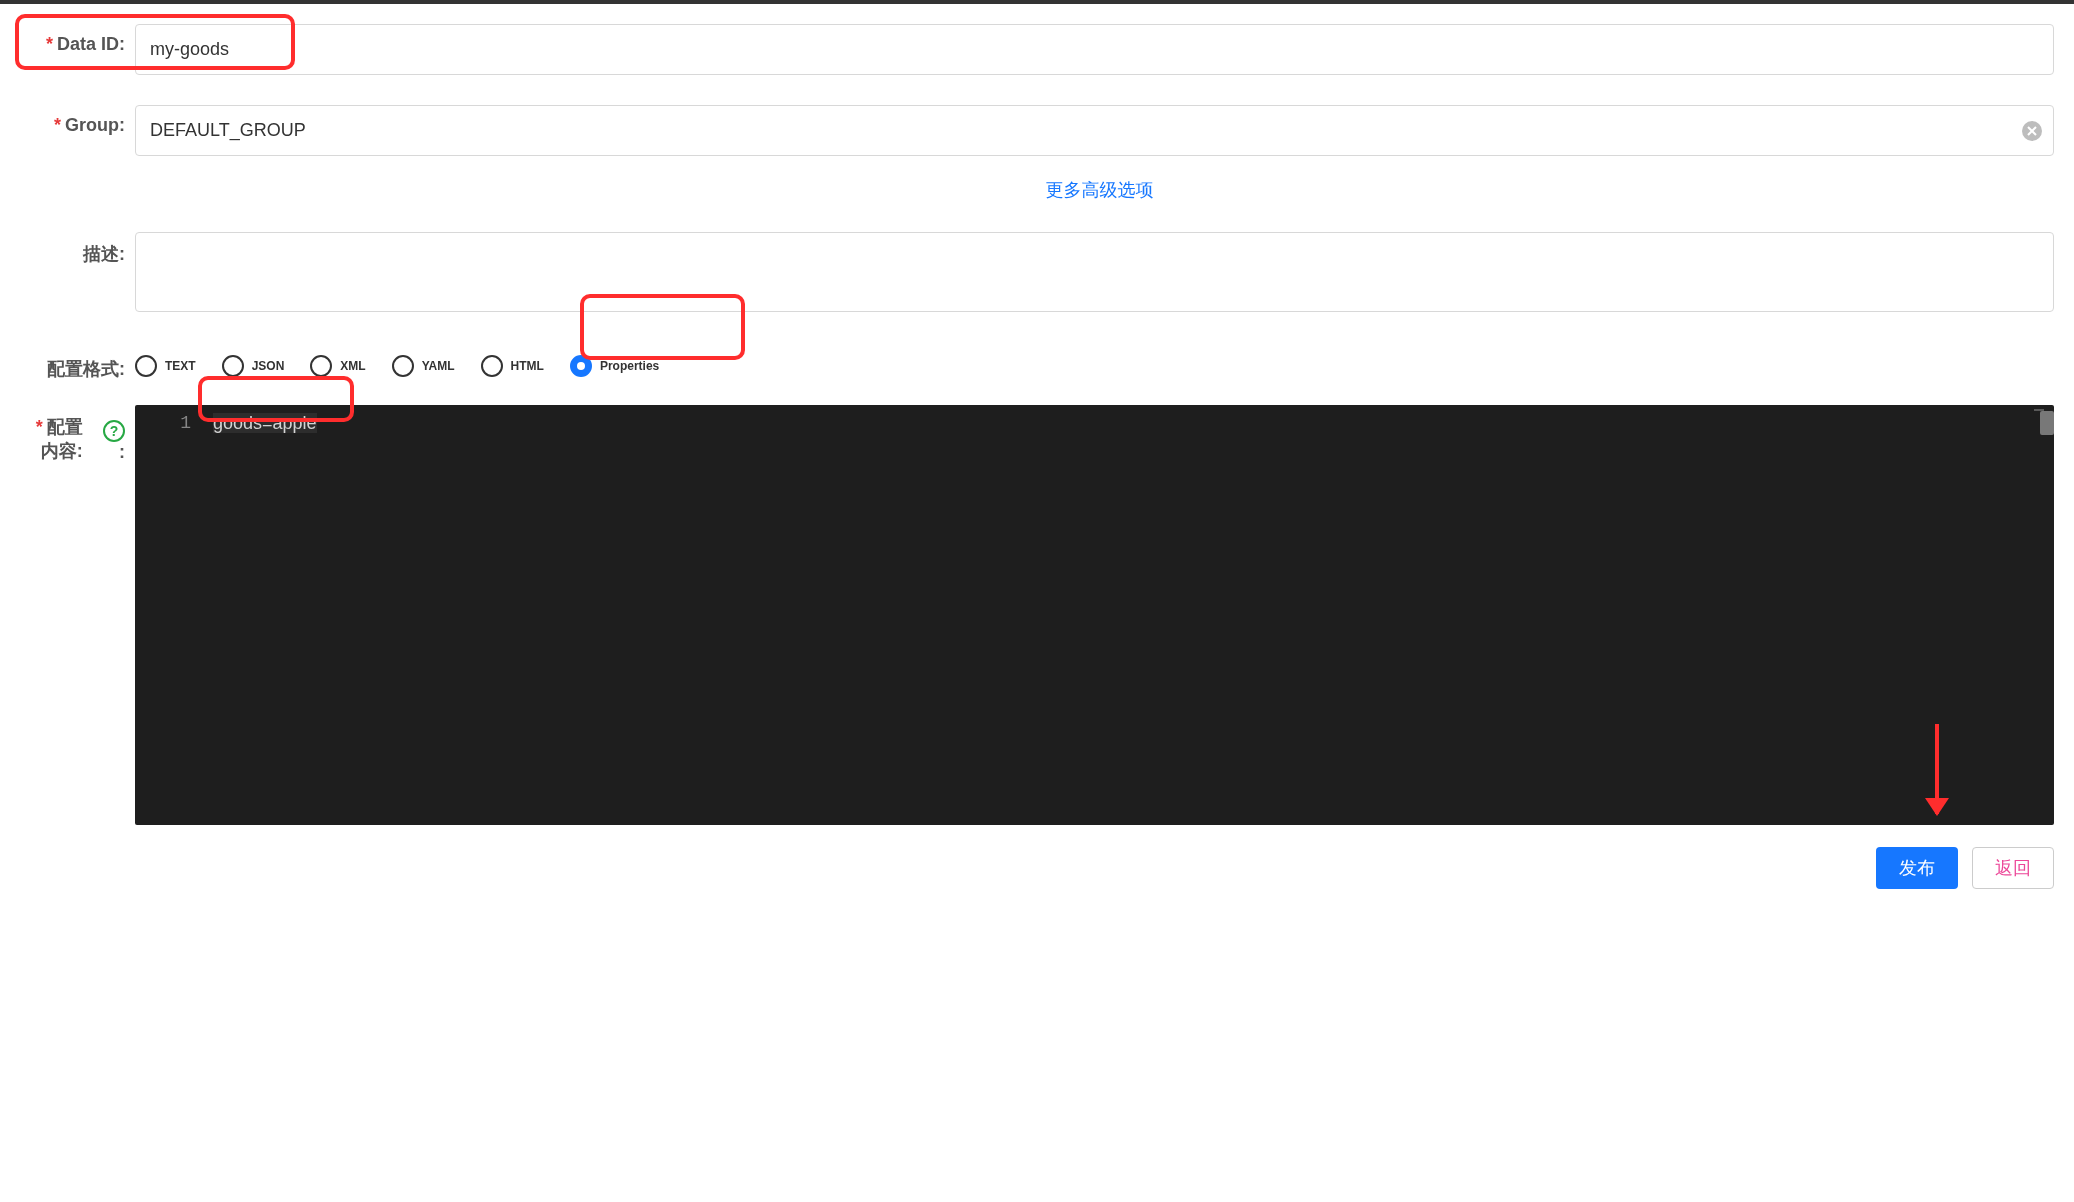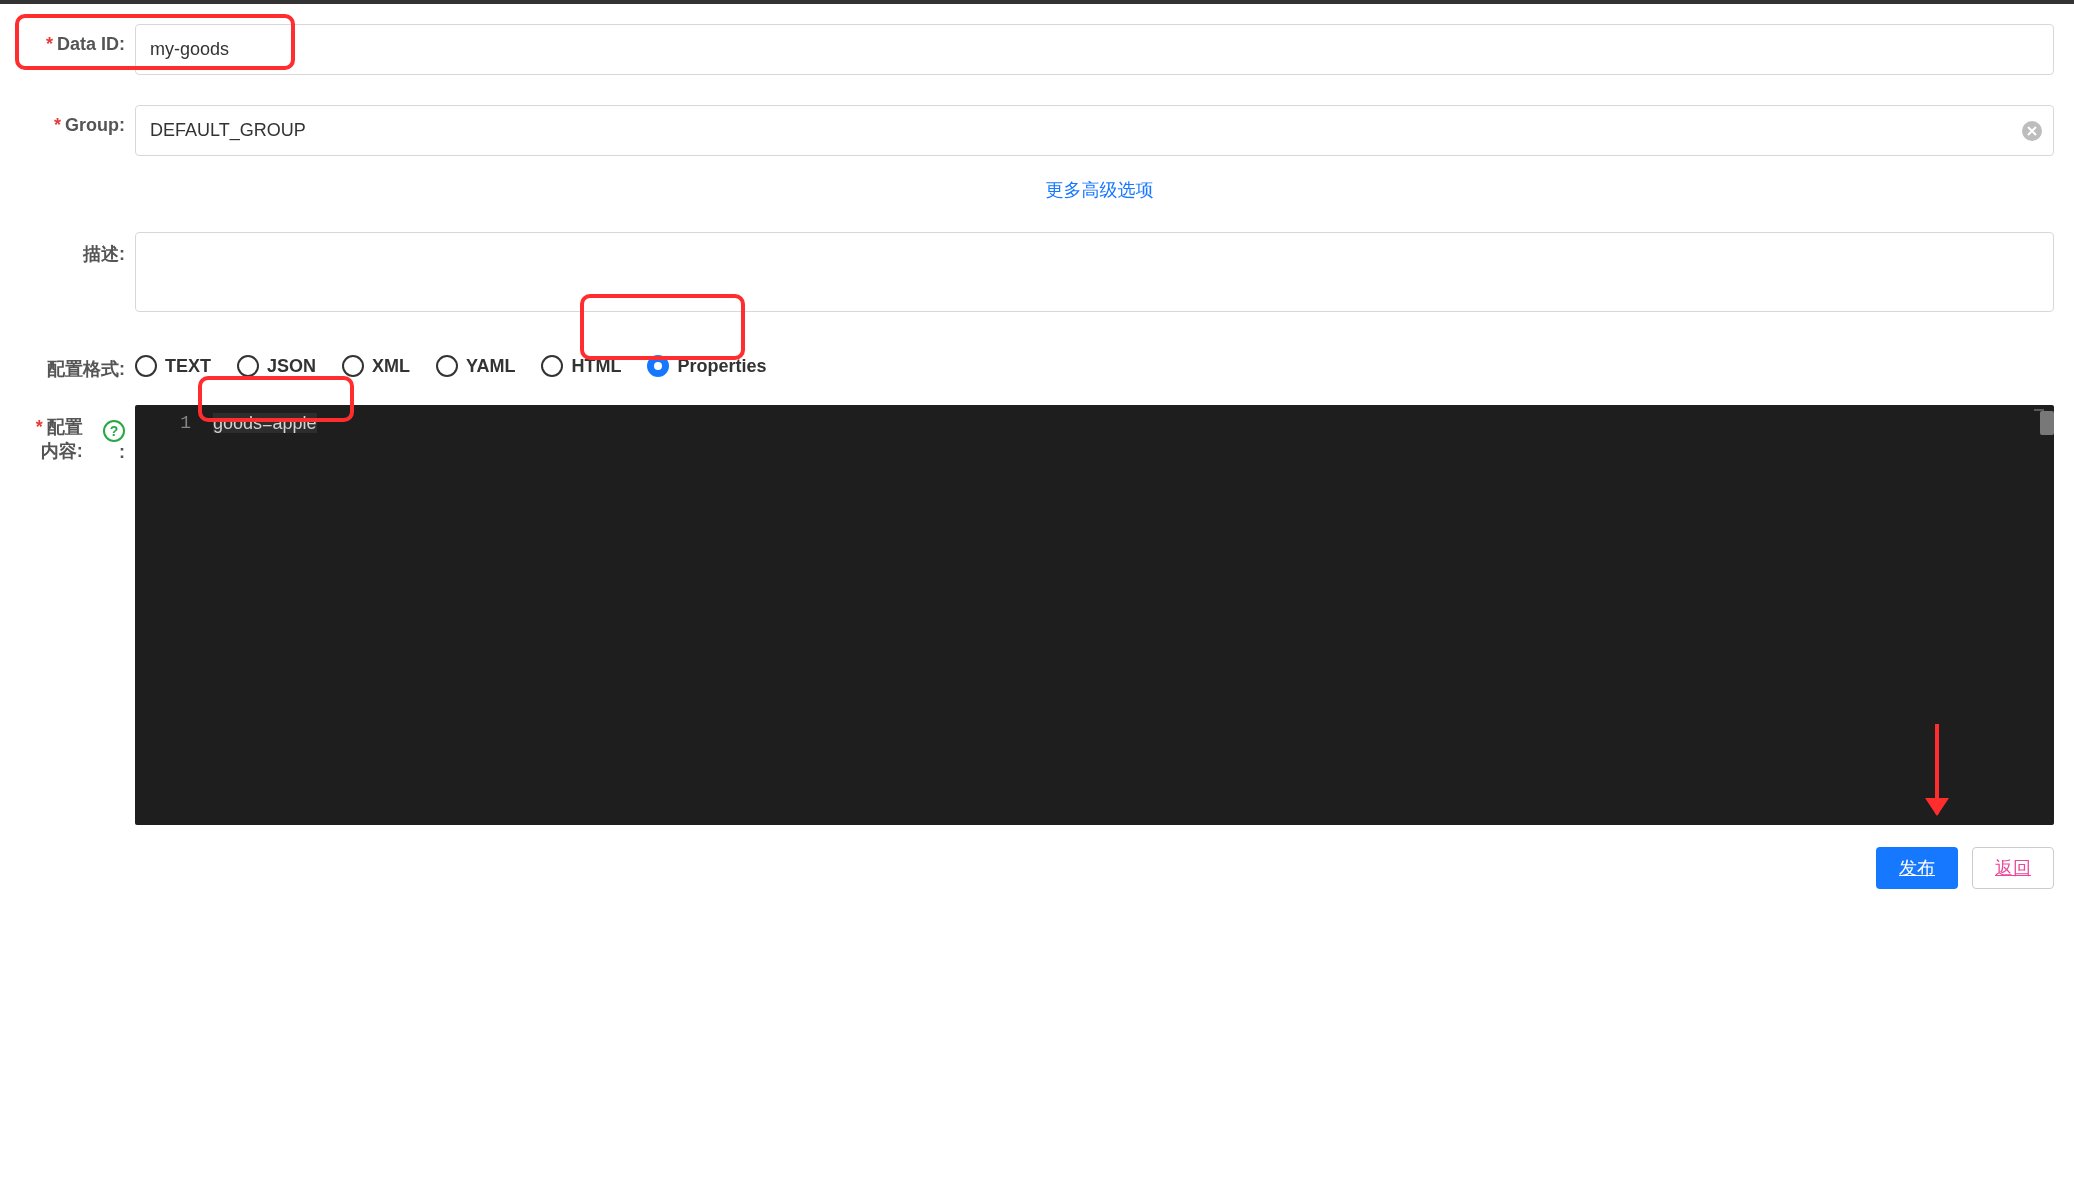--- a/index.html
+++ b/index.html
@@ -76,21 +76,21 @@
     .radio-circle.checked { border-color: #1677ff; background: #1677ff; }
     .radio-circle.checked::after {
       content: '';
       position: absolute;
       width: 8px; height: 8px;
       background: #fff;
       border-radius: 50%;
       top: 50%; left: 50%;
       transform: translate(-50%, -50%);
     }
-    .radio-label { font-weight: 700; font-size: 18px; }
+    .radio-label { font-weight: 700; font-size: 12px; }
     .editor-wrap { position: relative; flex: 1; }
     .code-editor {
       background: #1e1e1e;
       height: 420px;
       display: flex;
       position: relative;
       border-radius: 2px;
       overflow: hidden;
     }
     .gutter {
@@ -165,21 +165,20 @@
       gap: 14px;
       padding: 12px 20px 4px 20px;
     }
     .btn {
       height: 42px;
       padding: 0 22px;
       border-radius: 4px;
       font-size: 18px;
       cursor: pointer;
       border: 1px solid transparent;
-      text-decoration: underline;
     }
     .btn-primary { background: #1677ff; color: #fff; }
     .btn-default { background: #fff; color: #ec4899; border-color: #ccc; }
     .page-wrap { position: relative; }
     .advanced-row { padding-left: 125px; margin-top: -8px; margin-bottom: 30px; text-align: center; }
   </style>
 </head>
 <body>
 
 <div class="top-bar"></div>

